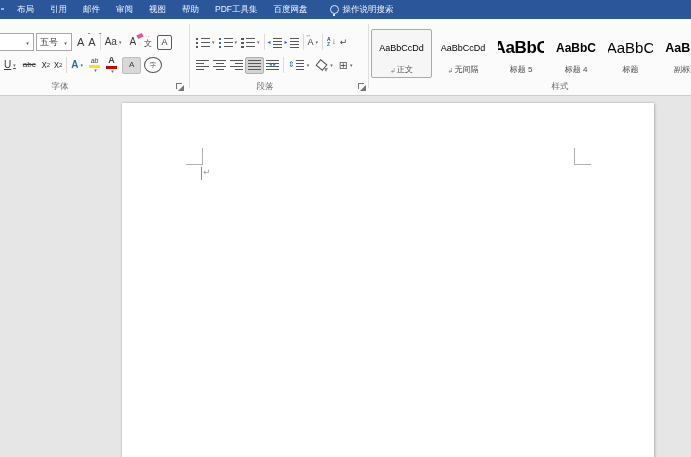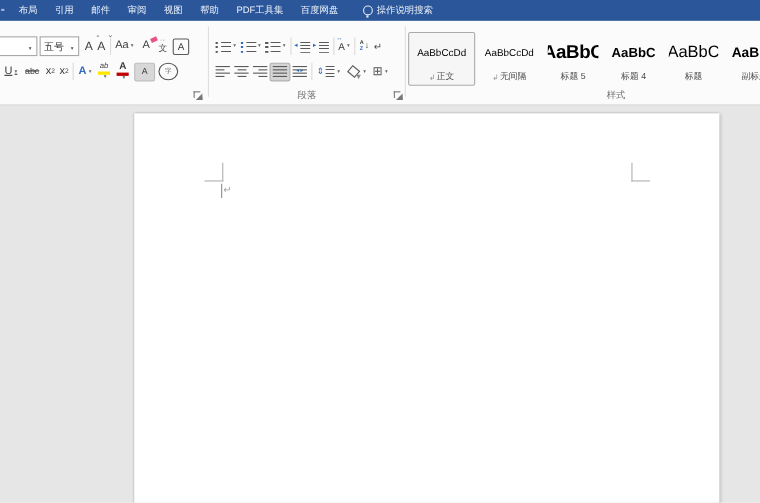--- a/index.html
+++ b/index.html
@@ -210,20 +210,21 @@
     <span class="btn colbtn dd">
       <span class="tA">A</span>
       <span class="bar bar-r"></span>
     </span>
     <span style="width:3px"></span>
     <span class="btn shade">A</span>
     <span style="width:3px"></span>
     <span class="btn enc">字</span>
   </div>
 
+  <div class="grp-label" style="left:0;width:120px">字体</div>
   <span class="launcher" style="left:176px">
       <i></i>
       <b></b>
     </span>
 
   <div class="vsep" style="left:189px"></div>
 
   <div class="rrow" style="left:194px;top:13px">
     <span class="btn dd">
         <span class="li">
@@ -317,21 +318,21 @@
     <span class="btn dd">
         <span class="bkt">
           <i></i>
           <b></b>
         </span>
       </span>
     <span style="width:2px"></span>
     <span class="btn grid dd">⊞</span>
   </div>
 
-  <div class="grp-label" style="left:192px;width:174px">段落</div>
+  <div class="grp-label" style="left:178px;width:174px">段落</div>
   <span class="launcher" style="left:358px">
       <i></i>
       <b></b>
     </span>
 
   <div class="vsep" style="left:368px"></div>
 
   <div class="cards">
     <div class="card sel w0">
       <span class="smp sm">AaBbCcDd</span>

